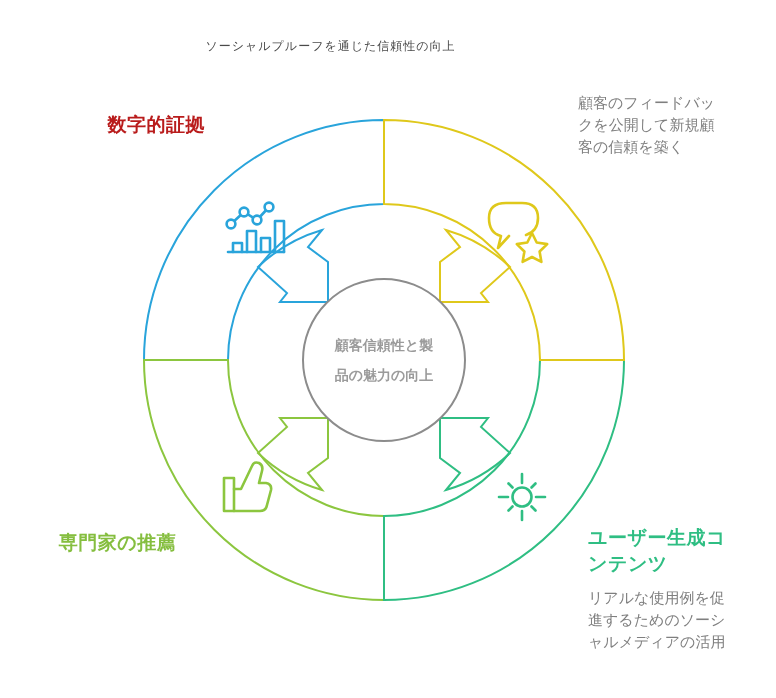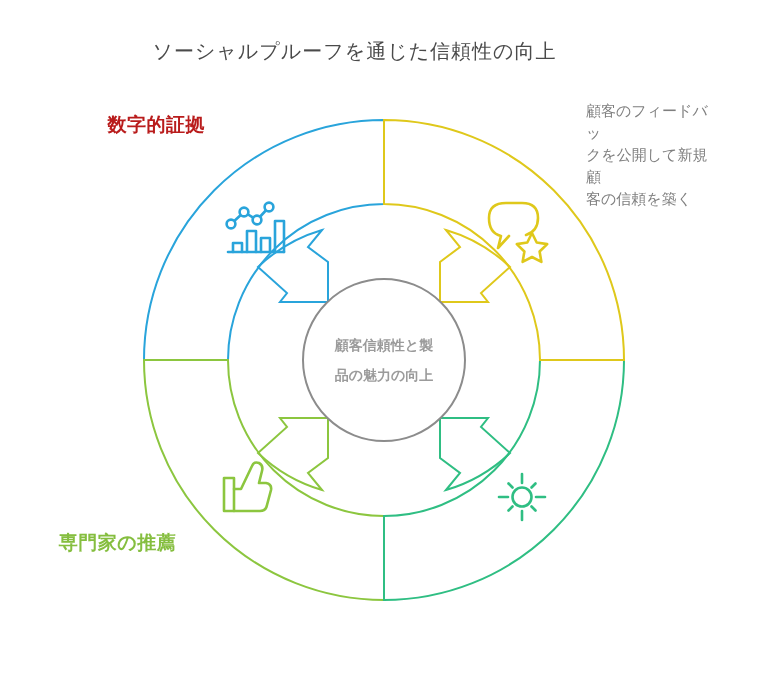--- a/index.html
+++ b/index.html
@@ -3,25 +3,25 @@
 <meta charset="utf-8">
 <style>
   html,body{margin:0;padding:0;background:#ffffff;}
   #stage{
     position:relative;width:776px;height:698px;background:#ffffff;overflow:hidden;
     font-family:"Liberation Sans","DejaVu Sans",sans-serif;
   }
   #diagram-svg{position:absolute;left:0;top:0;}
   .page-title{
     position:absolute;left:0;top:38px;width:661px;text-align:center;
-    font-size:20px;letter-spacing:1px;color:#4a4a4a;padding-left:24px;
+    font-size:12px;letter-spacing:1px;color:#4a4a4a;
   }
   .sec{position:absolute;}
   .sec .heading{font-size:19px;font-weight:bold;margin:0 0 10px 0;letter-spacing:0.5px;}
-  .sec .body{font-size:15px;line-height:22px;color:#7f7f7f;white-space:pre-line;margin:8px;}
+  .sec .body{font-size:15px;line-height:22px;color:#7f7f7f;white-space:pre-line;margin:0;}
   .sec-numeric{left:40px;top:112px;width:165px;text-align:right;}
   .sec-reviews{left:578px;top:92px;width:150px;text-align:left;}
   .sec-expert{left:35px;top:530px;width:165px;text-align:center;}
   .sec-ugc{left:588px;top:525px;width:140px;text-align:left;}
   .c-blue{color:#b91c1c;}
   .c-yellow{color:#dcc713;}
   .c-lime{color:#85be3f;}
   .c-teal{color:#2fbe83;}
   .center-label{
     position:absolute;left:264px;top:330px;width:240px;text-align:center;
@@ -121,17 +121,23 @@
   <div class="sec sec-reviews">
     <p class="body">顧客のフィードバッ
 クを公開して新規顧
 客の信頼を築く</p>
   </div>
 
   <div class="sec sec-expert">
     <div class="heading c-lime">専門家の推薦</div>
   </div>
 
+  <div class="sec sec-ugc">
+    <div class="heading c-teal">ユーザー生成コンテンツ</div>
+    <p class="body">リアルな使用例を促
+進するためのソーシ
+ャルメディアの活用</p>
+  </div>
 
   <div class="center-label">顧客信頼性と製
 品の魅力の向上</div>
 
 </div>
 
 </body></html>

